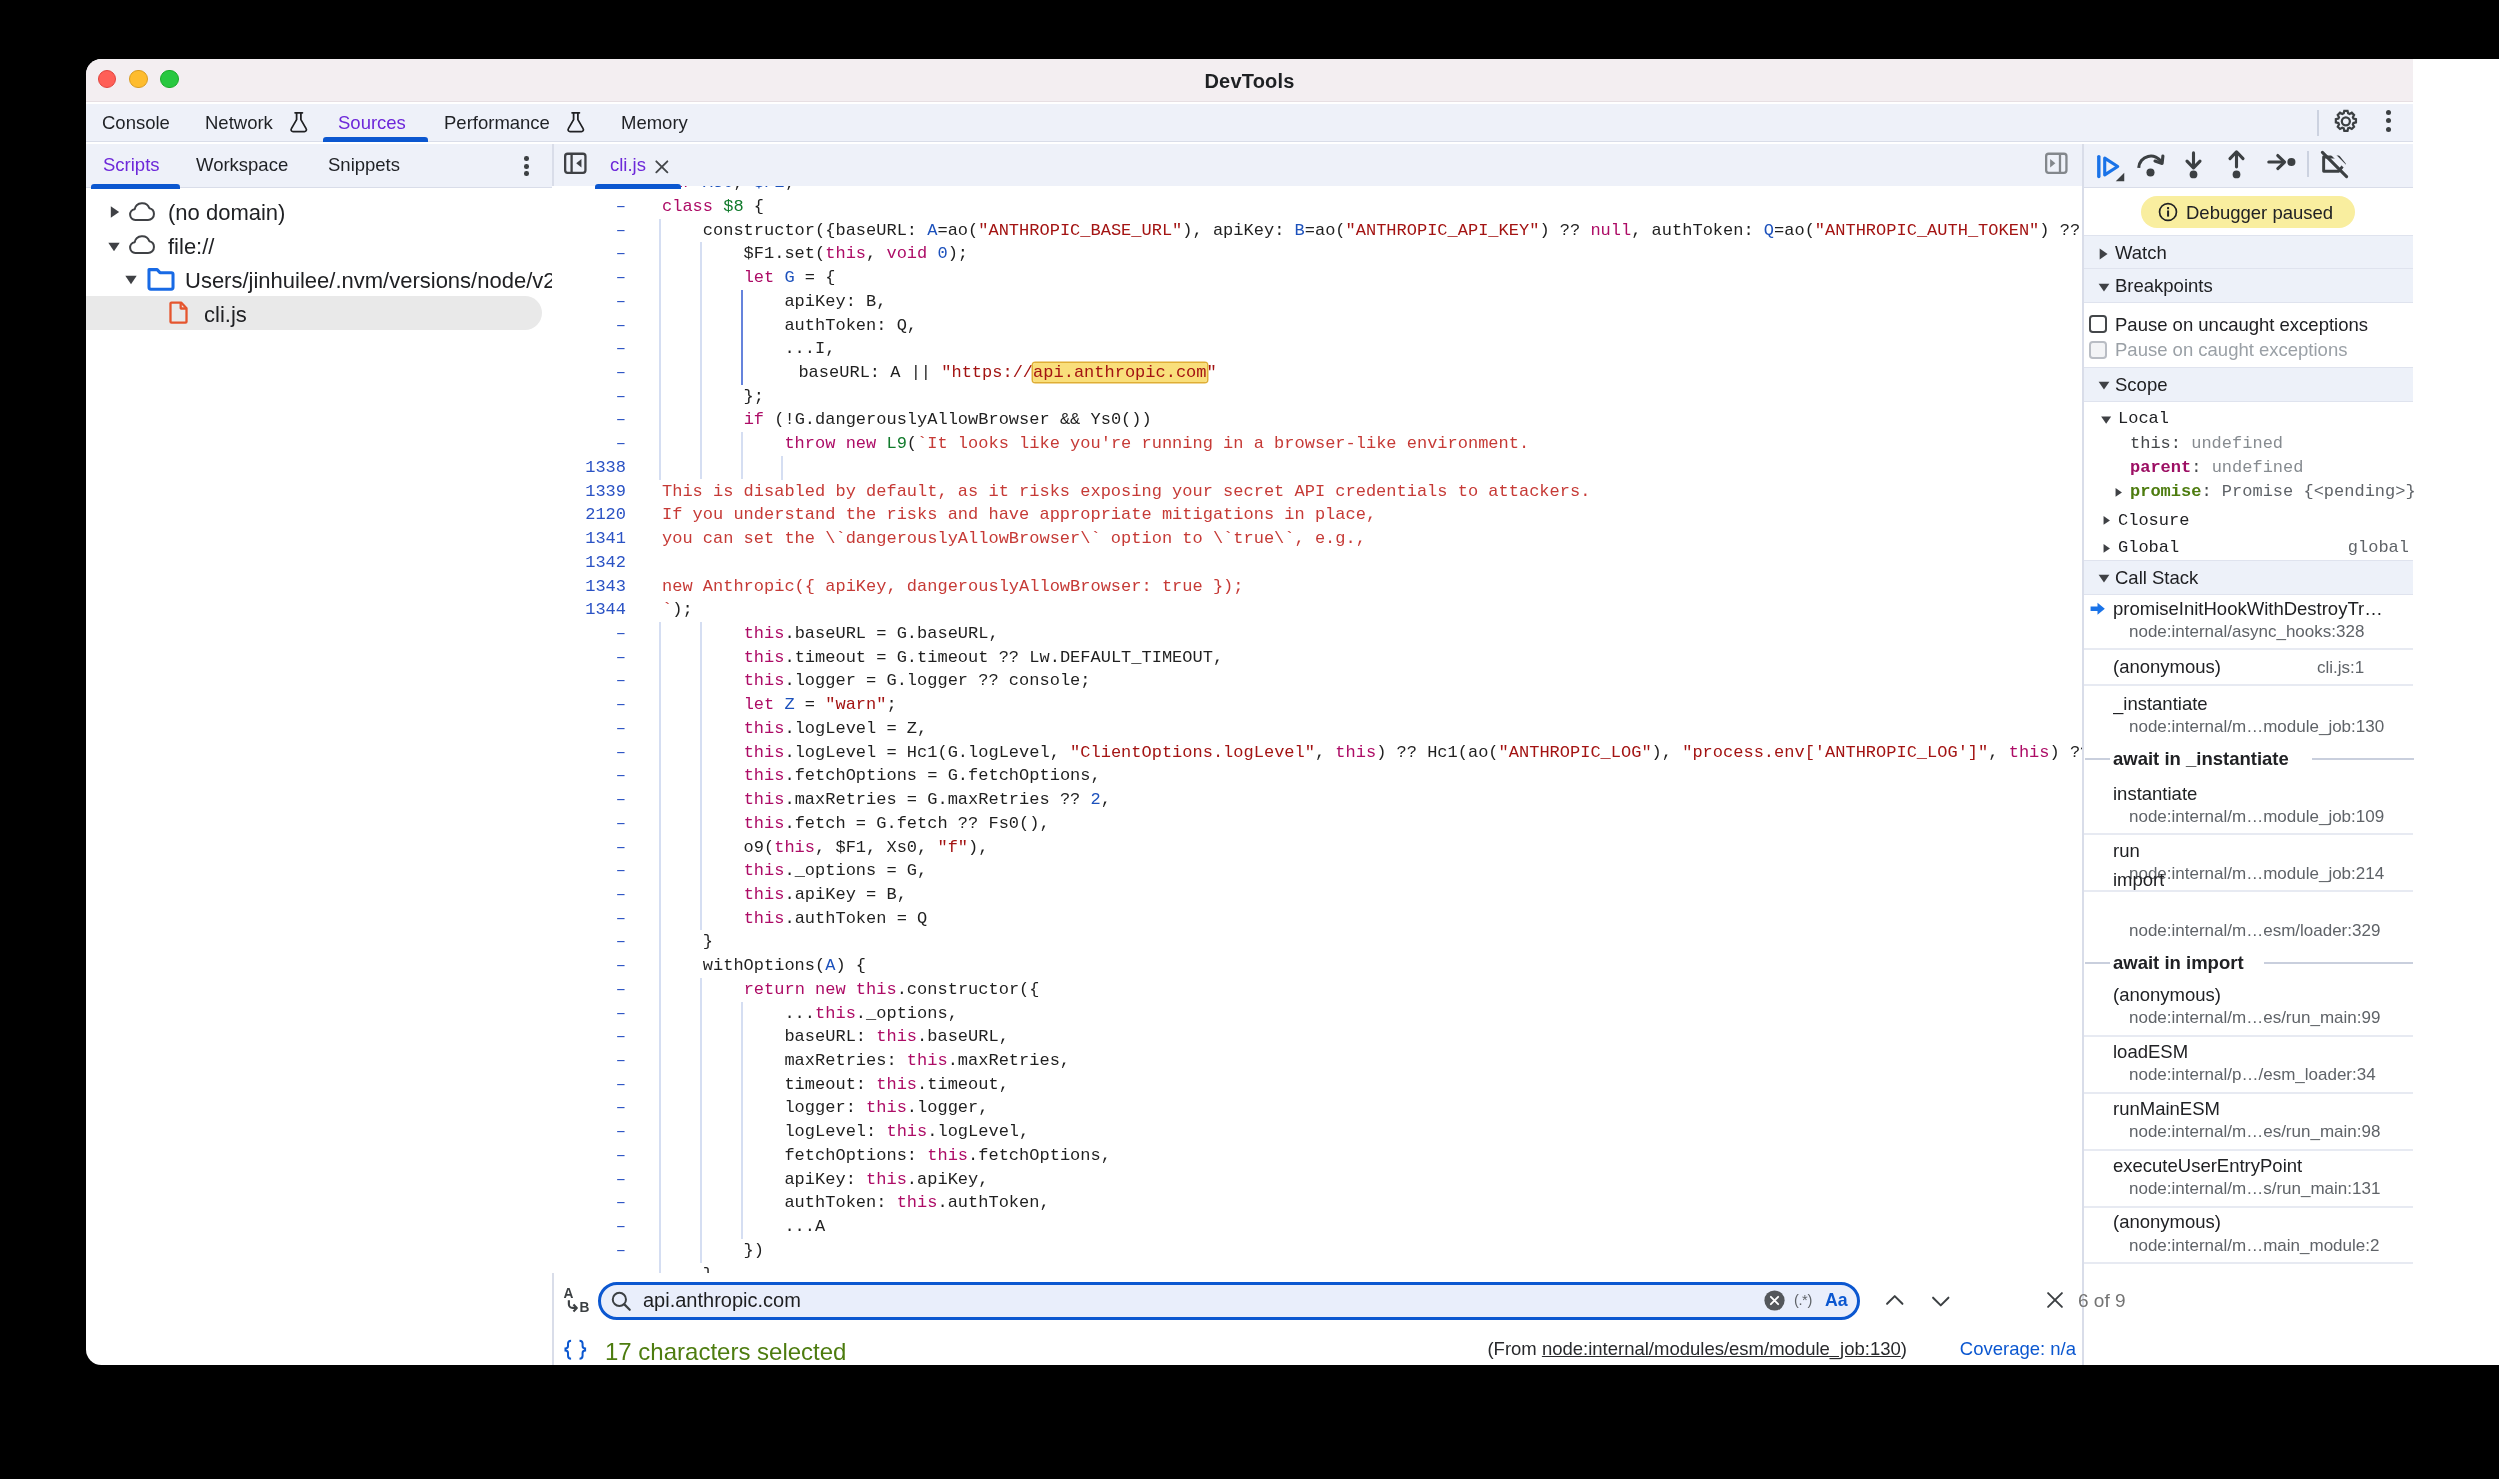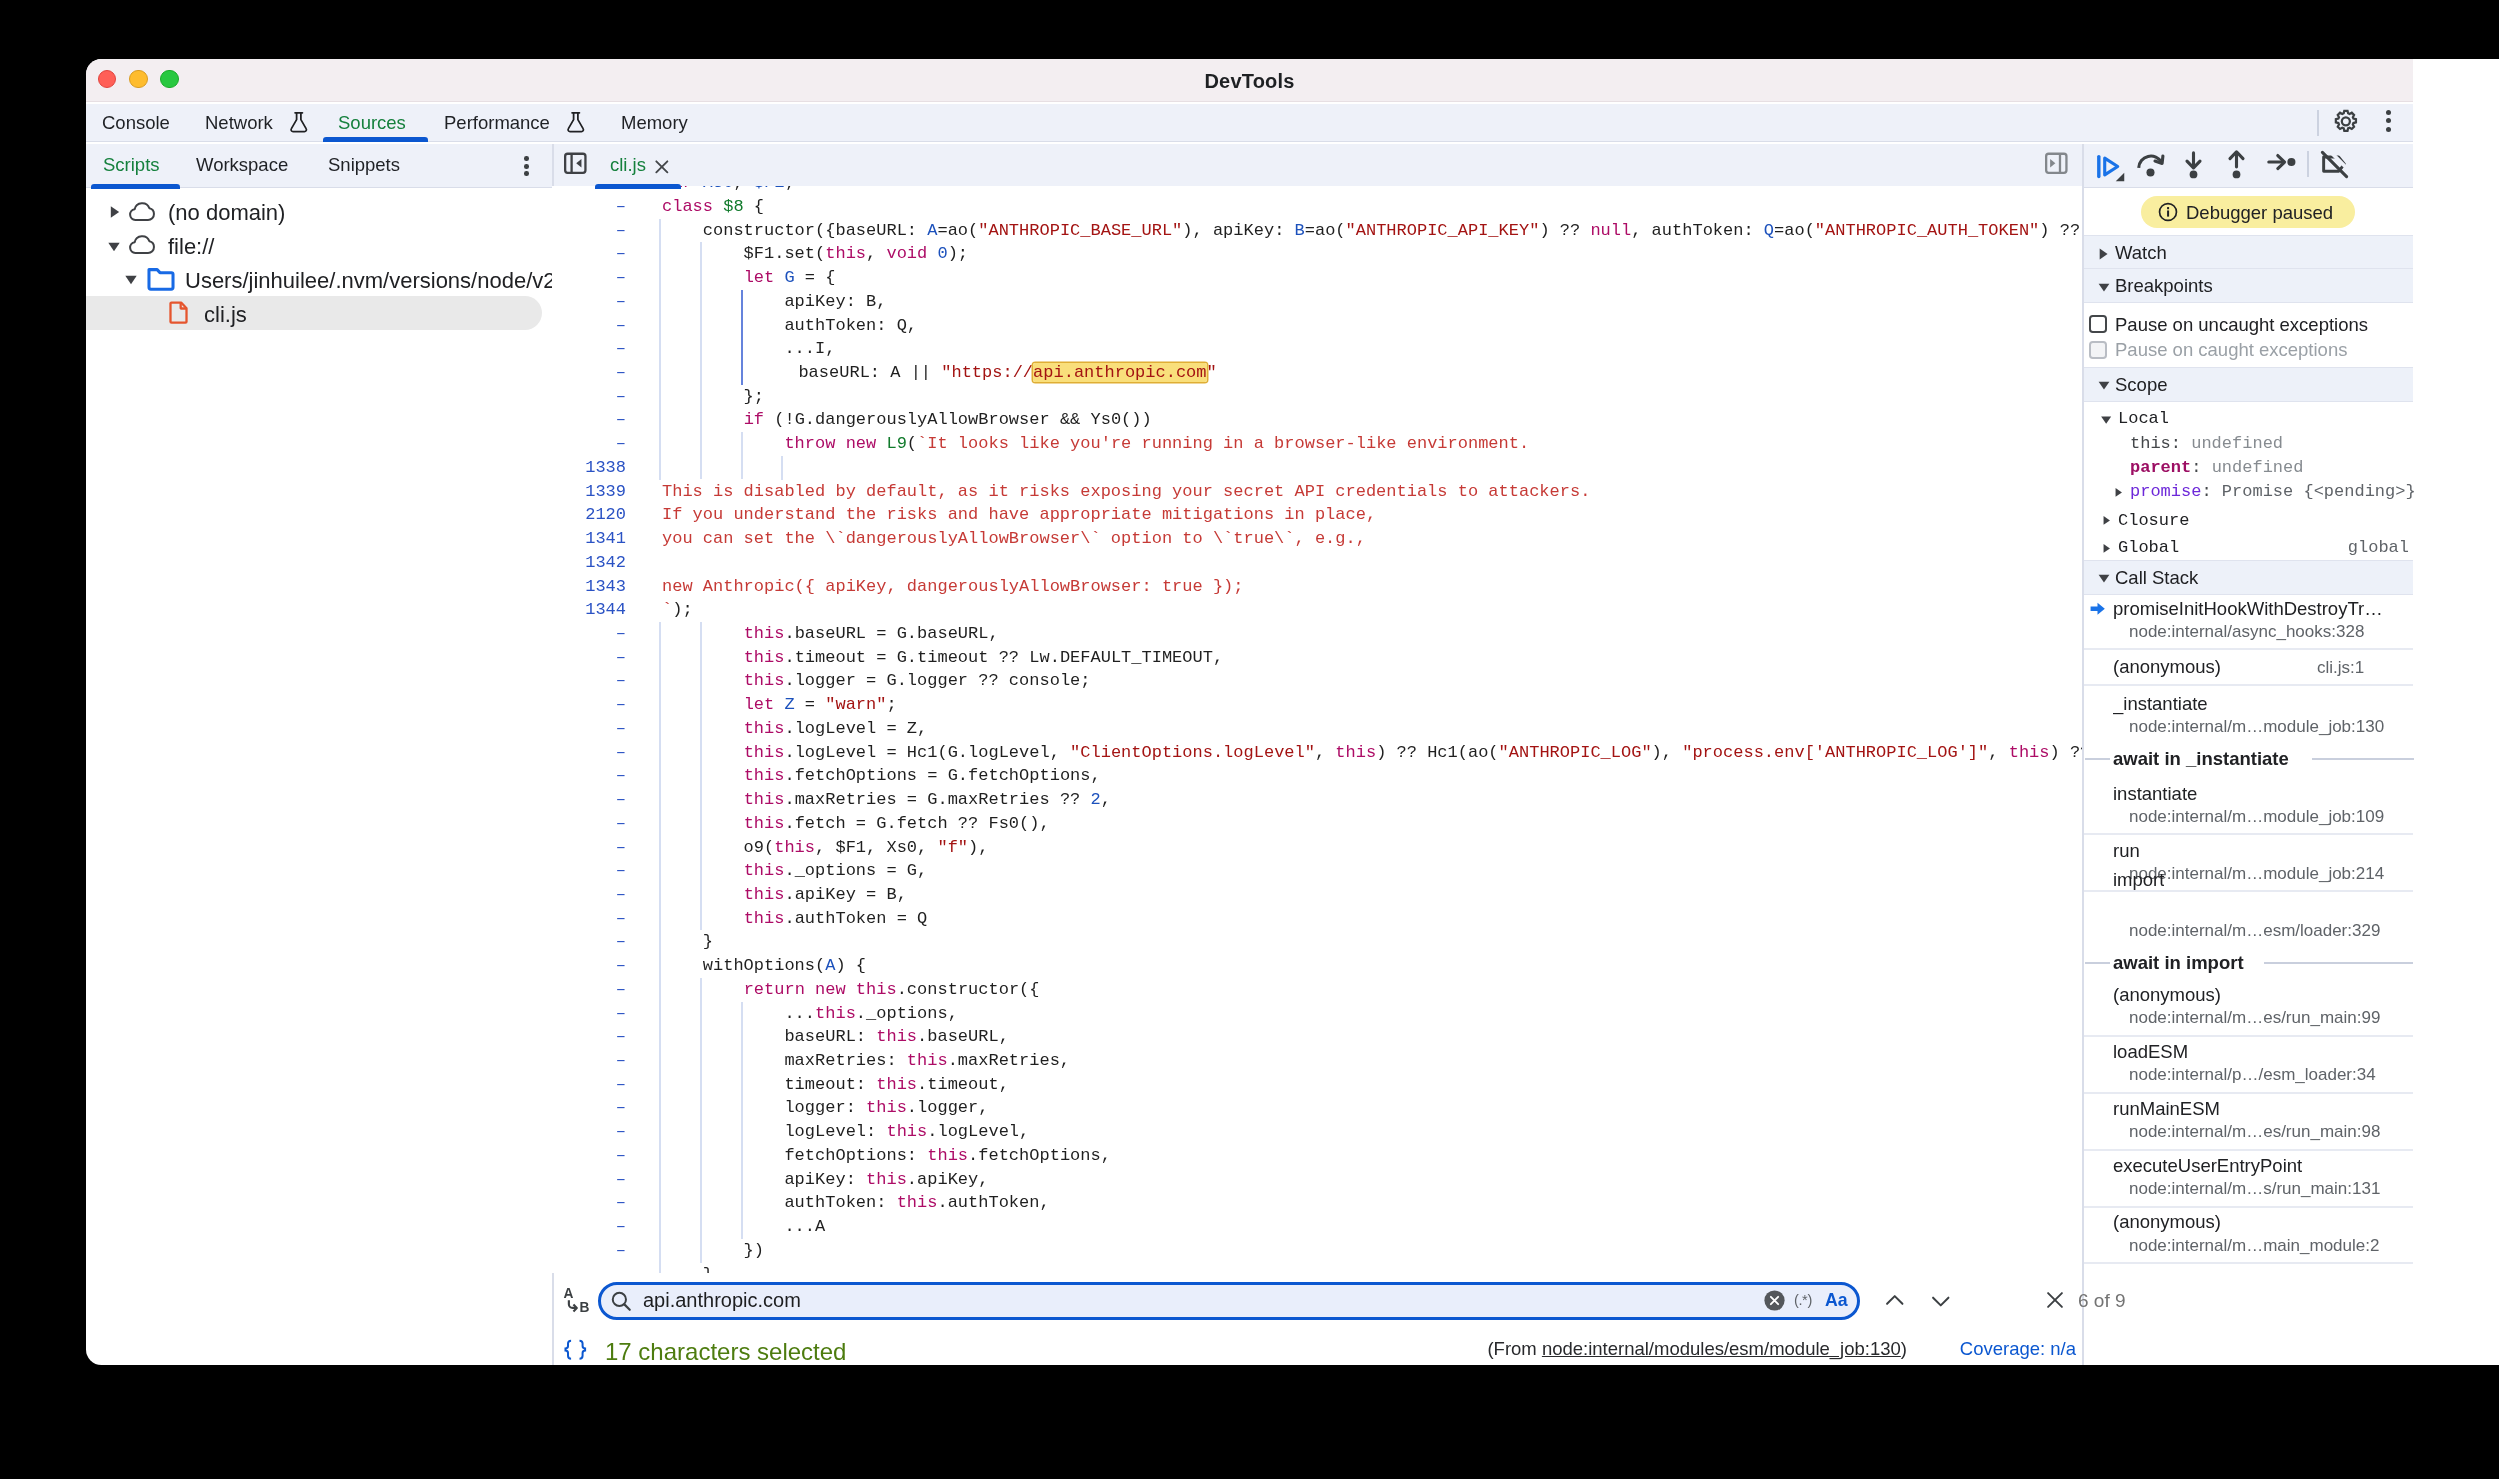--- a/index.html
+++ b/index.html
@@ -5,21 +5,21 @@
 *{box-sizing:border-box}
 body{font-family:"Liberation Sans",sans-serif;-webkit-font-smoothing:antialiased}
 .win{position:absolute;left:86px;top:59px;width:2455px;height:1306px;background:#fff;border-radius:15.4px;overflow:hidden}
 .abs{position:absolute}
 .tbar{left:0;top:0;width:2327px;height:43px;background:#f3eef1;border-bottom:1.5px solid #e7dfe3}
 .tl{border-radius:50%;width:18.5px;height:18.5px;top:10.8px}
 .title{width:2327px;text-align:center;top:10.8px;font-size:20px;font-weight:bold;color:#1e2023;letter-spacing:0.2px}
 .tabs{left:0;top:45px;width:2327px;height:38px;background:#eef1f9;border-bottom:1.5px solid #d9dde9}
 .tab{top:8.5px;font-size:18.5px;color:#1f2125;white-space:nowrap}
 .band{left:0;top:85px;width:2327px;height:44px;background:#eef1f9;border-bottom:1.5px solid #d9dde9}
-.blue{color:#15803d}
+.blue{color:#6d28d9}
 .ul{background:#0b57d0;height:4.6px;border-radius:3.1px 3.1px 0 0}
 .vdiv{width:1.5px;background:#d9dde9}
 .tree{font-size:22px;color:#202124;white-space:nowrap}
 .code{left:466px;top:127px;width:1530px;height:1087px;overflow:hidden;background:#fff}
 .cl{position:absolute;left:0;width:1530px;height:24px;line-height:24px;font-family:"Liberation Mono",monospace;font-size:17px;white-space:pre;color:#1f1f1f}
 .gut{position:absolute;left:0;width:74px;text-align:right;font-family:"Liberation Mono",monospace;font-size:17px;color:#2a52c4}
 .k{color:#ad0c66}.d{color:#1c51bc}.gr{color:#107a2b}.s{color:#a31312}.r{color:#c63a36}
 .gl{position:absolute;width:1.5px;background:#d5def2}
 .ga{position:absolute;width:2.3px;background:#6583dc}
 .hl{background:#f9df7b;box-shadow:0 0 0 1.5px #dfae35;border-radius:2.3px}
@@ -227,21 +227,21 @@
 <div class="abs rp" style="left:2029px;top:315px">Scope</div>
 <svg class="abs" style="left:2014px;top:356px" width="12.3" height="10" viewBox="0 0 16 13">
       <path d="M1.5 2L8 11.5 14.5 2z" fill="#3f4145"></path>
     </svg>
 <div class="abs mono" style="left:2032px;top:350px;color:#202124">Local</div>
 <div class="abs mono" style="left:2044px;top:375px"><span style="color:#44474a">this: </span><span style="color:#868b90">undefined</span></div>
 <div class="abs mono" style="left:2044px;top:399px"><span style="color:#9c0e63;font-weight:bold">parent</span><span style="color:#44474a">: </span><span style="color:#868b90">undefined</span></div>
 <svg class="abs" style="left:2028px;top:428px" width="9.2" height="10.8" viewBox="0 0 13 16">
       <path d="M2 1.5L11.5 8 2 14.5z" fill="#3f4145"></path>
     </svg>
-<div class="abs mono" style="left:2044px;top:423px"><span style="color:#6d28d9;font-weight:normal">promise</span><span style="color:#44474a">: </span><span style="color:#5f6368">Promise&nbsp;{&lt;pending&gt;}</span></div>
+<div class="abs mono" style="left:2044px;top:423px"><span style="color:#4d7c0f;font-weight:bold">promise</span><span style="color:#44474a">: </span><span style="color:#5f6368">Promise&nbsp;{&lt;pending&gt;}</span></div>
 <svg class="abs" style="left:2016px;top:456px" width="9.2" height="10.8" viewBox="0 0 13 16">
       <path d="M2 1.5L11.5 8 2 14.5z" fill="#3f4145"></path>
     </svg>
 <div class="abs mono" style="left:2032px;top:452px;color:#202124">Closure</div>
 <svg class="abs" style="left:2016px;top:484px" width="9.2" height="10.8" viewBox="0 0 13 16">
       <path d="M2 1.5L11.5 8 2 14.5z" fill="#3f4145"></path>
     </svg>
 <div class="abs mono" style="left:2032px;top:479px;color:#202124">Global</div>
 <div class="abs mono" style="left:2201px;top:479px;color:#5f6368;width:122px;text-align:right">global</div>
 <div class="abs hdr" style="top:501px"></div>

